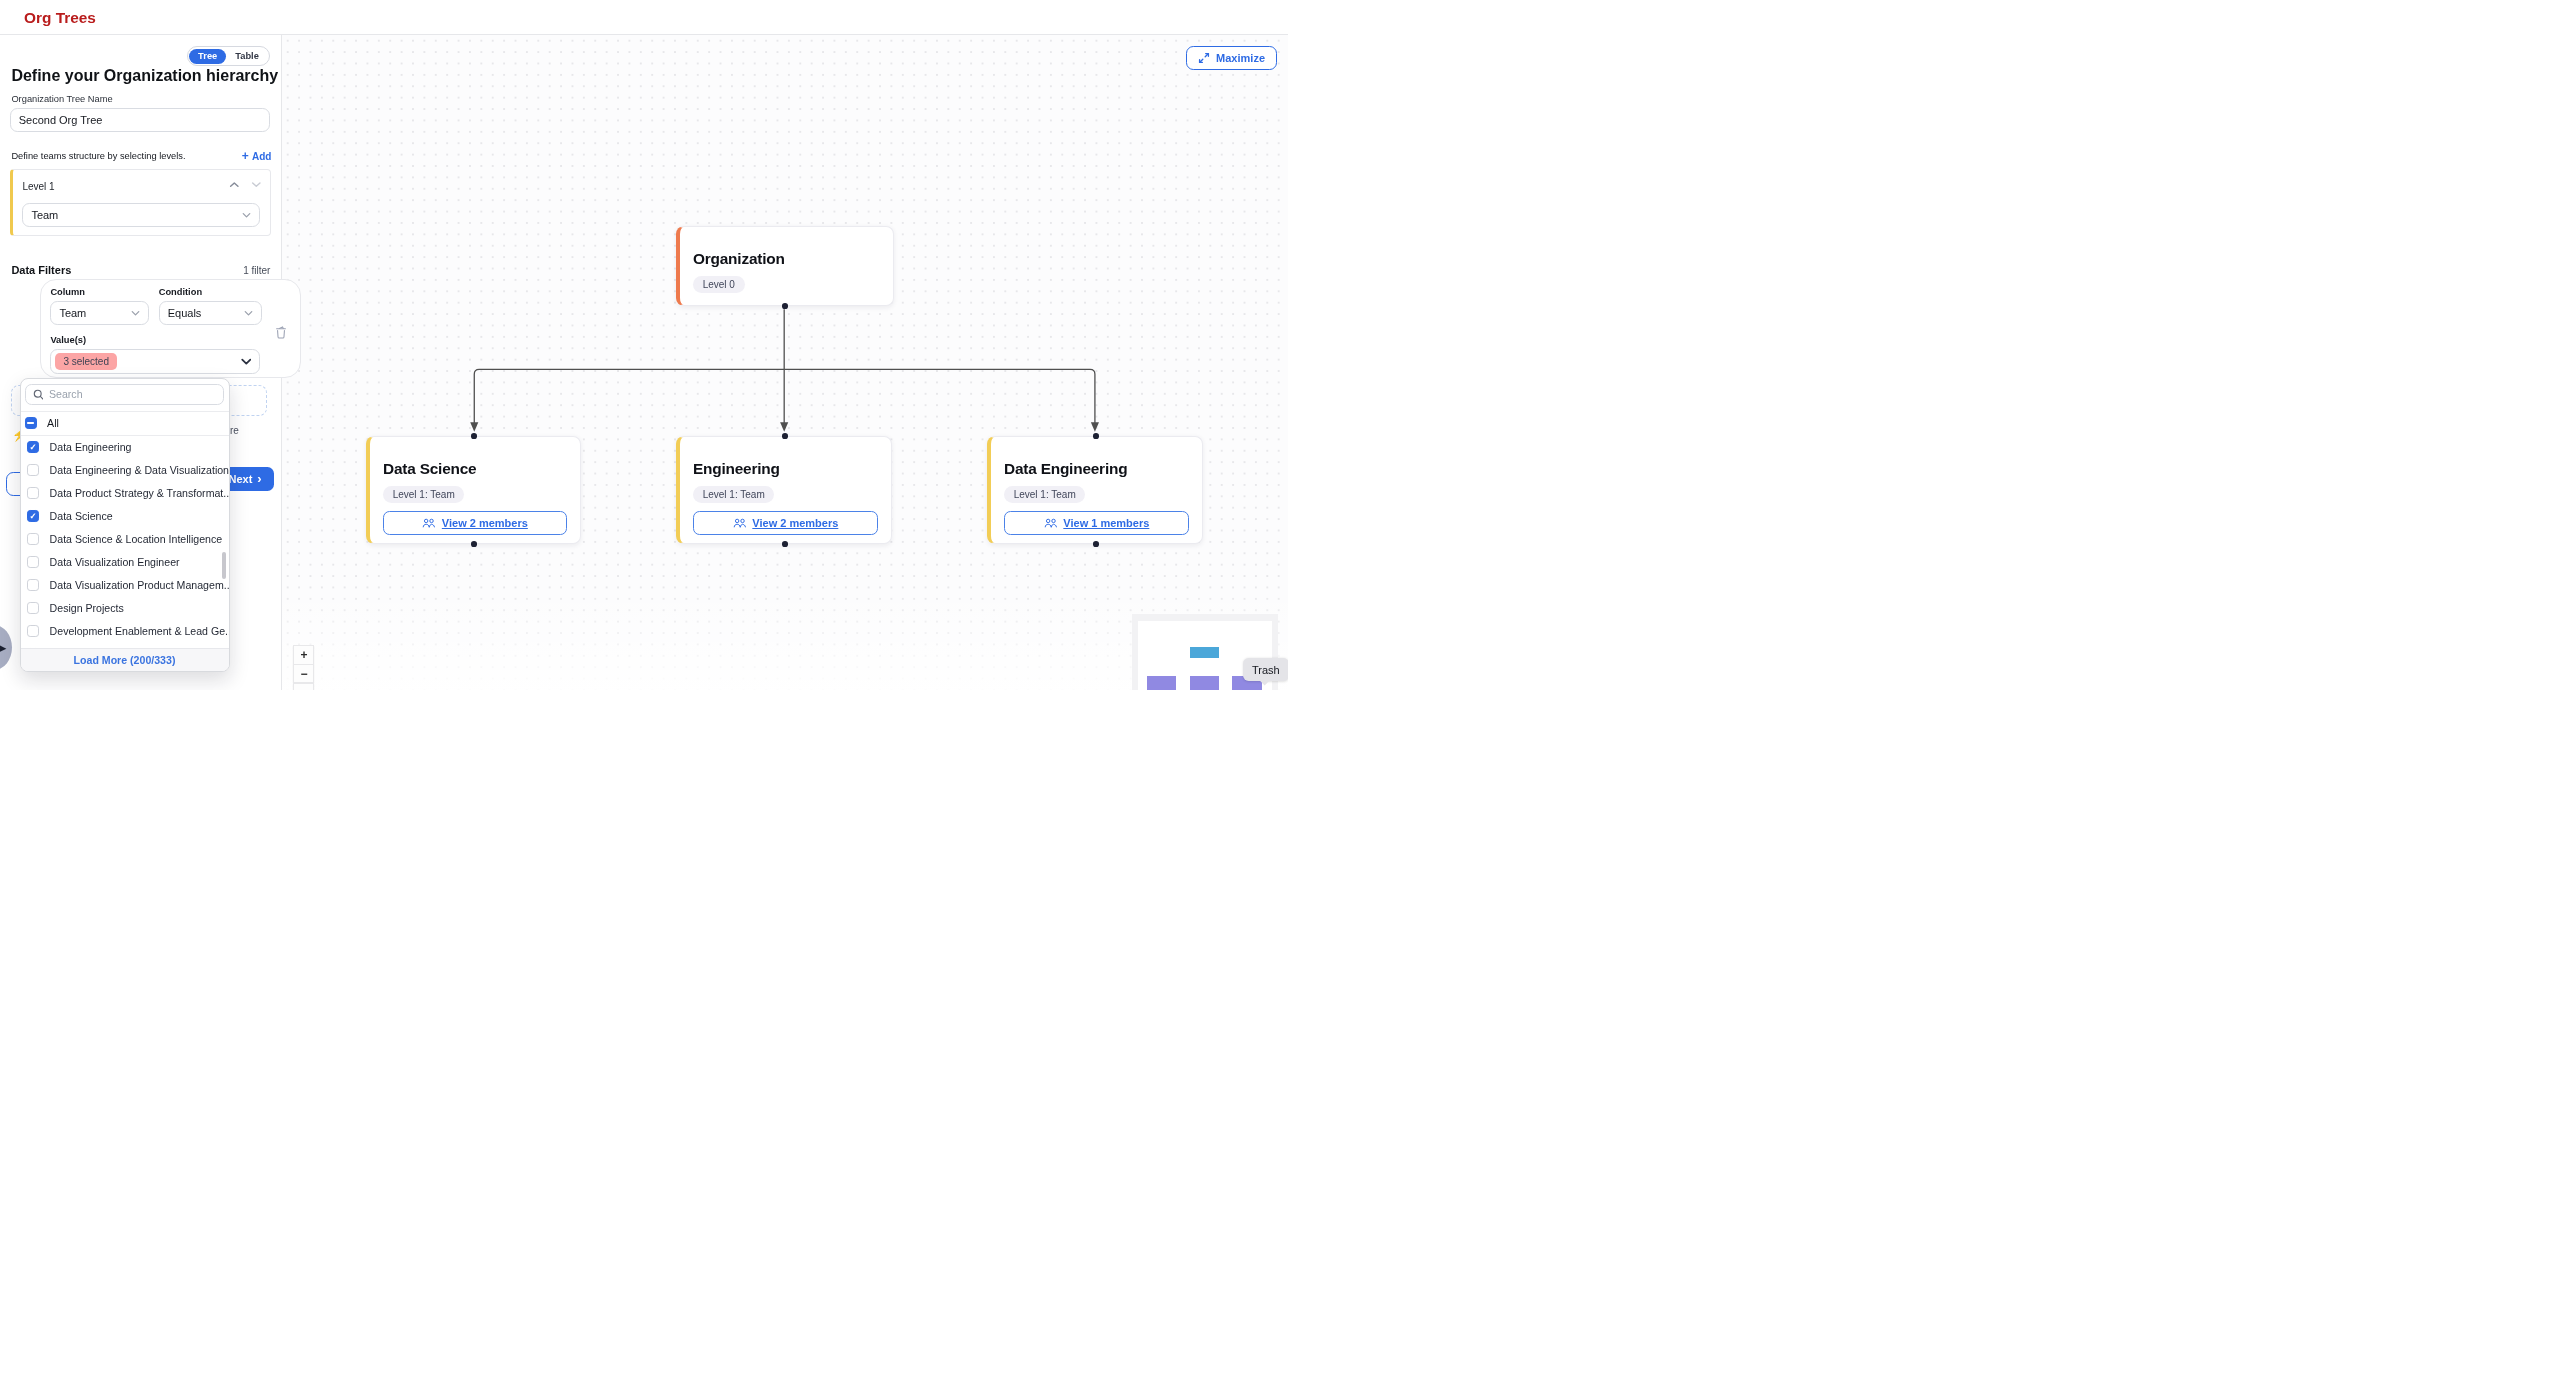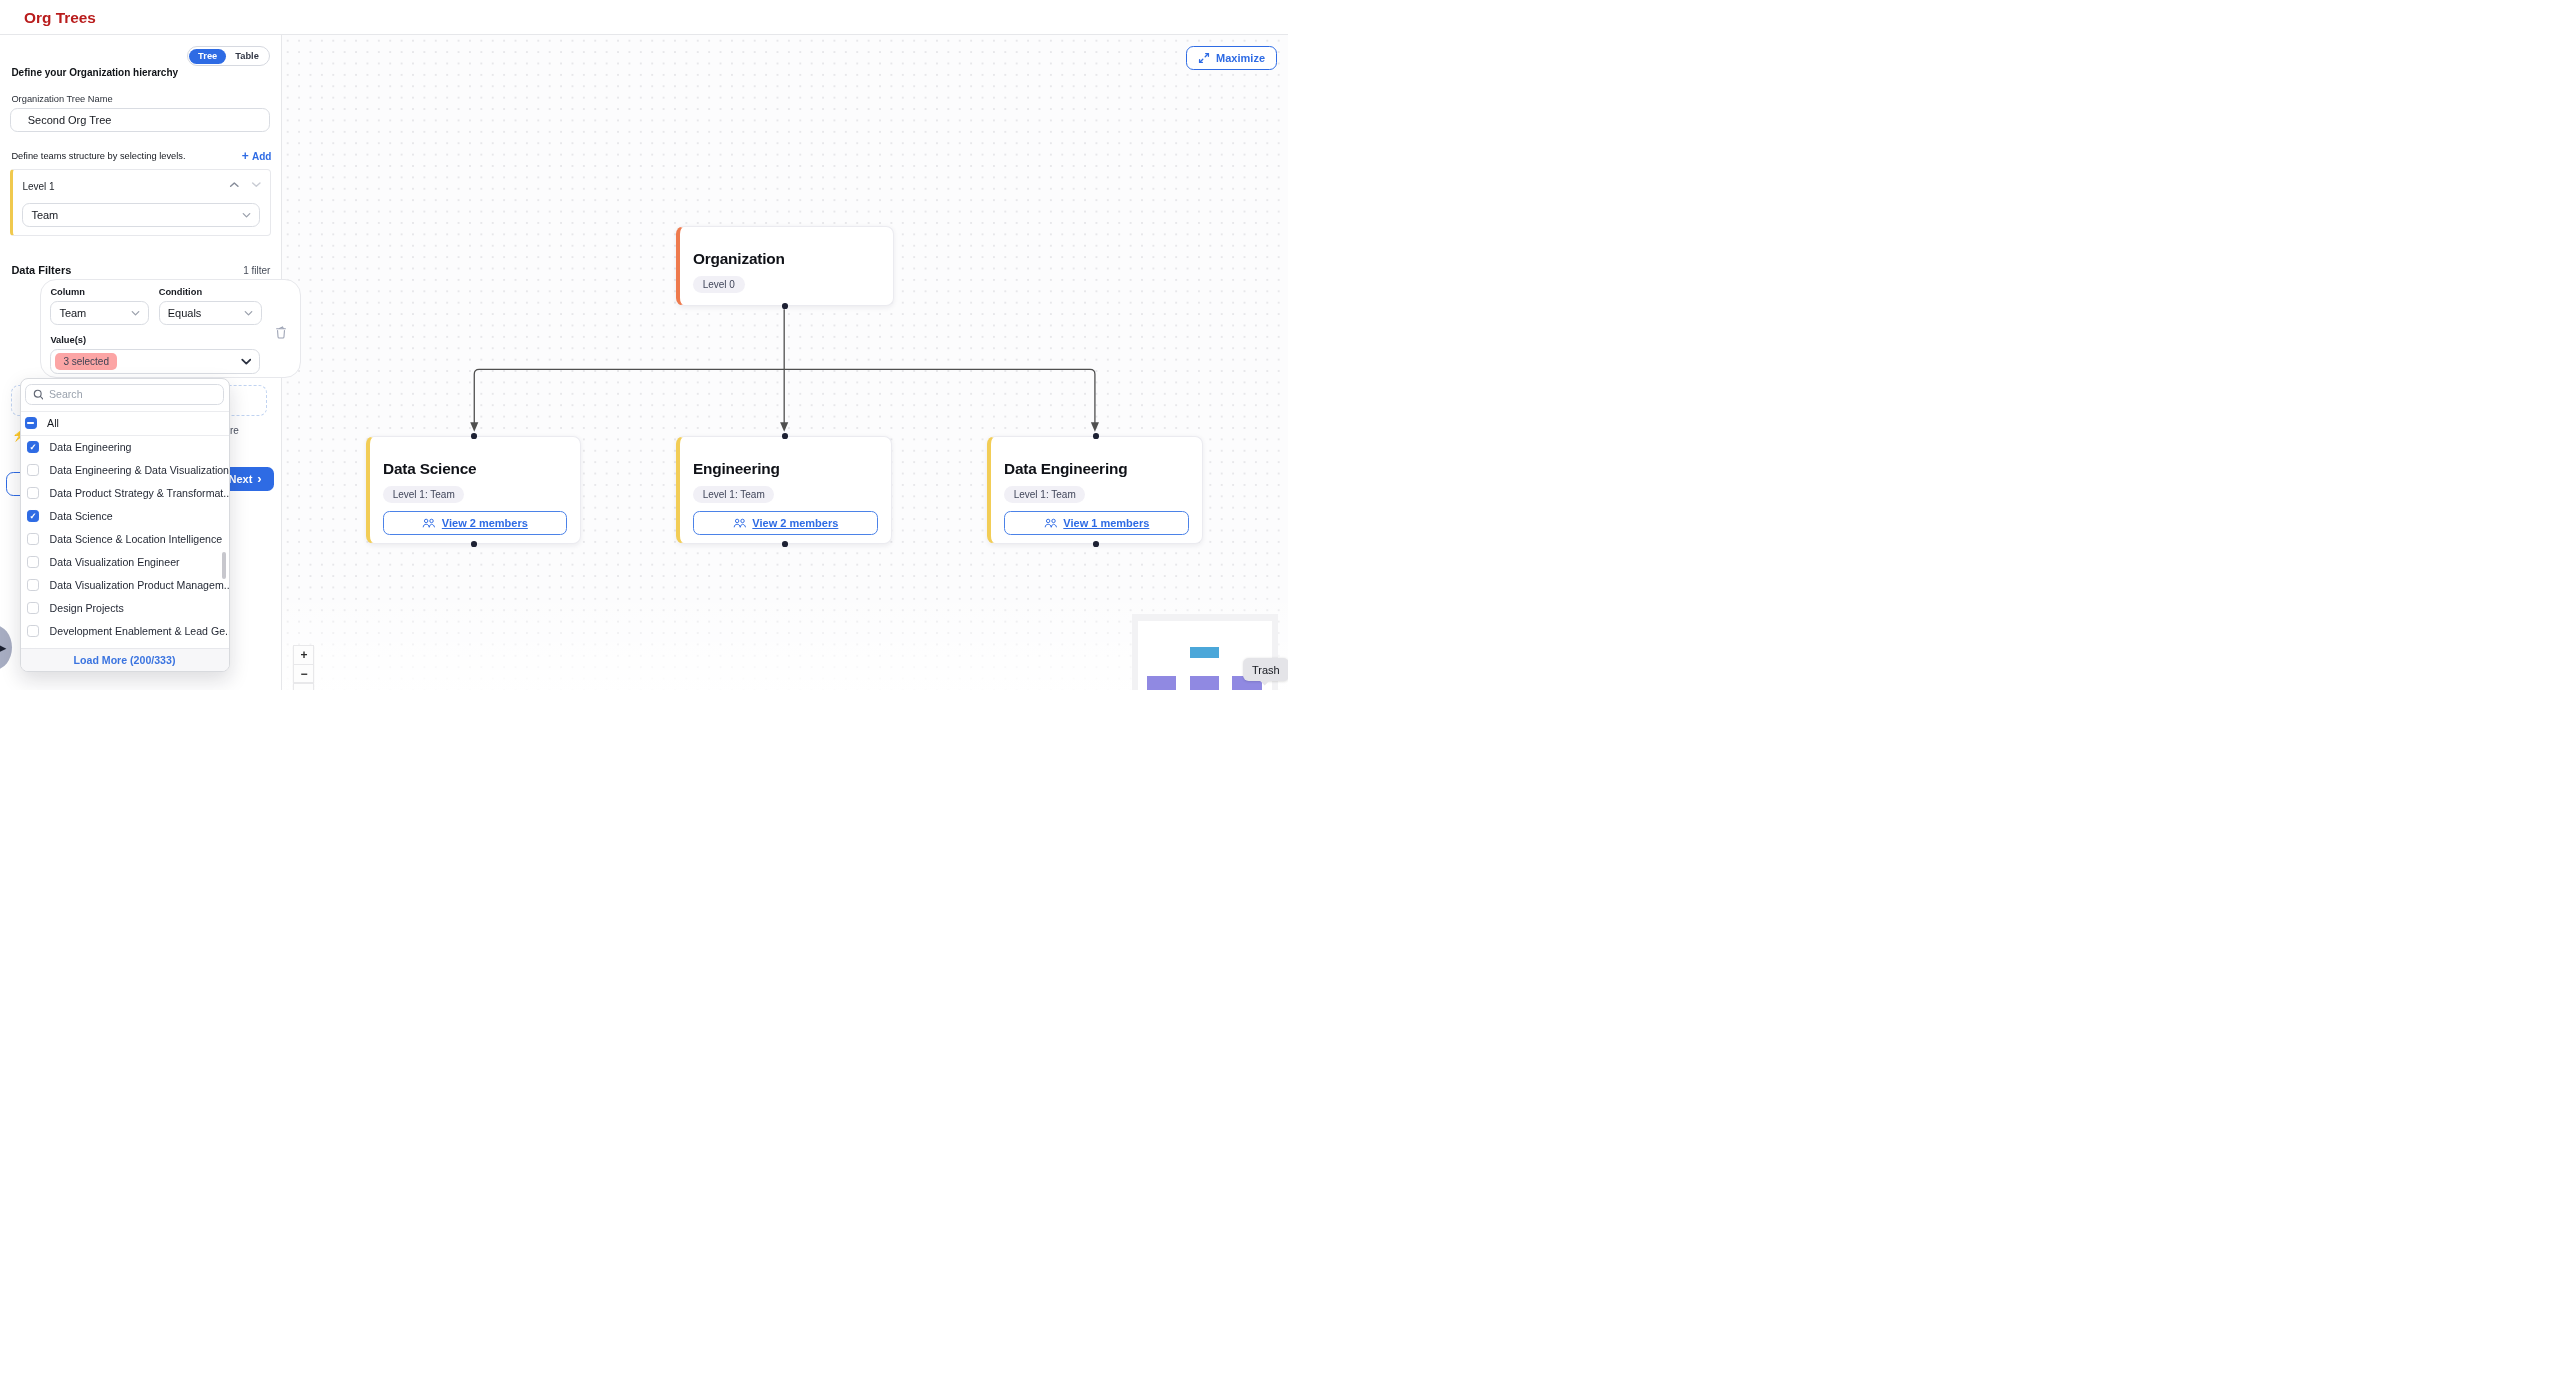--- a/index.html
+++ b/index.html
@@ -14,24 +14,24 @@
   .body { display:flex; height:655px; }
 
   
   .sidebar { position:relative; width:282px; flex:none; background:#fff; border-right:0.8px solid #e6e7ea; z-index:20; }
   .abs { position:absolute; }
 
   .toggle { top:11.4px; right:10.6px; display:flex; align-items:center; border:0.8px solid #d6d9e0; border-radius:811px; background:#fff; padding:1.6px; }
   .toggle .opt { font-size:9.3px; font-weight:700; padding:2.4px 9px; border-radius:811px; color:#333846; cursor:default; }
   .toggle .opt.sel { background:#2e6be4; color:#fff; }
 
-  .sb-h2 { top:32px; left:11.4px; font-size:10px; font-weight:700; color:#101317; }
+  .sb-h2 { top:32px; left:11.4px; font-size:16px; font-weight:700; color:#101317; }
   .fld-label { top:59px; left:11.4px; font-size:9.3px; color:#2b3039; }
   .name-input { top:73px; left:9.7px; width:260px; height:24px; border:0.8px solid #d9dce2; border-radius:7.3px;
-                padding:0 17px; font-size:11px; color:#15181f; font-family:inherit; background:#fff; }
+                padding:0 8px; font-size:11px; color:#15181f; font-family:inherit; background:#fff; }
 
   .lvl-row { top:114px; left:11.4px; width:260px; display:flex; justify-content:space-between; align-items:center; }
   .lvl-row .desc { font-size:9.3px; color:#15181f; }
   .add-link { font-size:10px; font-weight:700; color:#2e6be4; display:flex; align-items:center; gap:3.2px; }
   .add-link .plus { font-size:12px; font-weight:700; }
 
   .level-card { top:134px; left:9.7px; width:261px; height:67px; background:#fff; border:0.8px solid #e7e8ec;
                 border-left:3.2px solid #f0c94e; border-radius:4px; }
   .level-card .lvl-title { position:absolute; top:10.6px; left:9.7px; font-size:10px; color:#1c2027; }
   .level-card .chevs { position:absolute; top:10.6px; right:8px; display:flex; gap:11.4px; }

